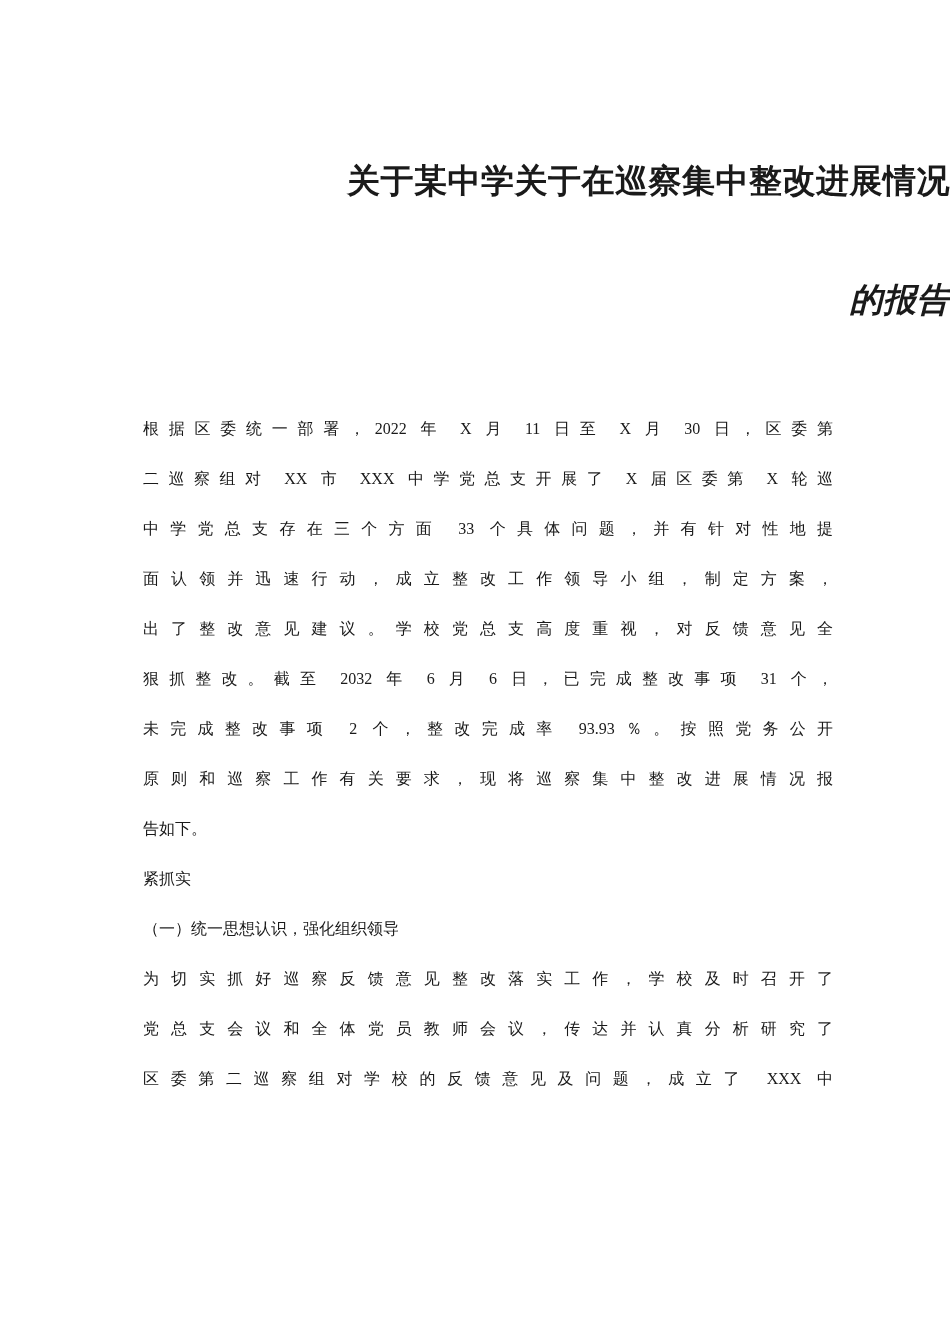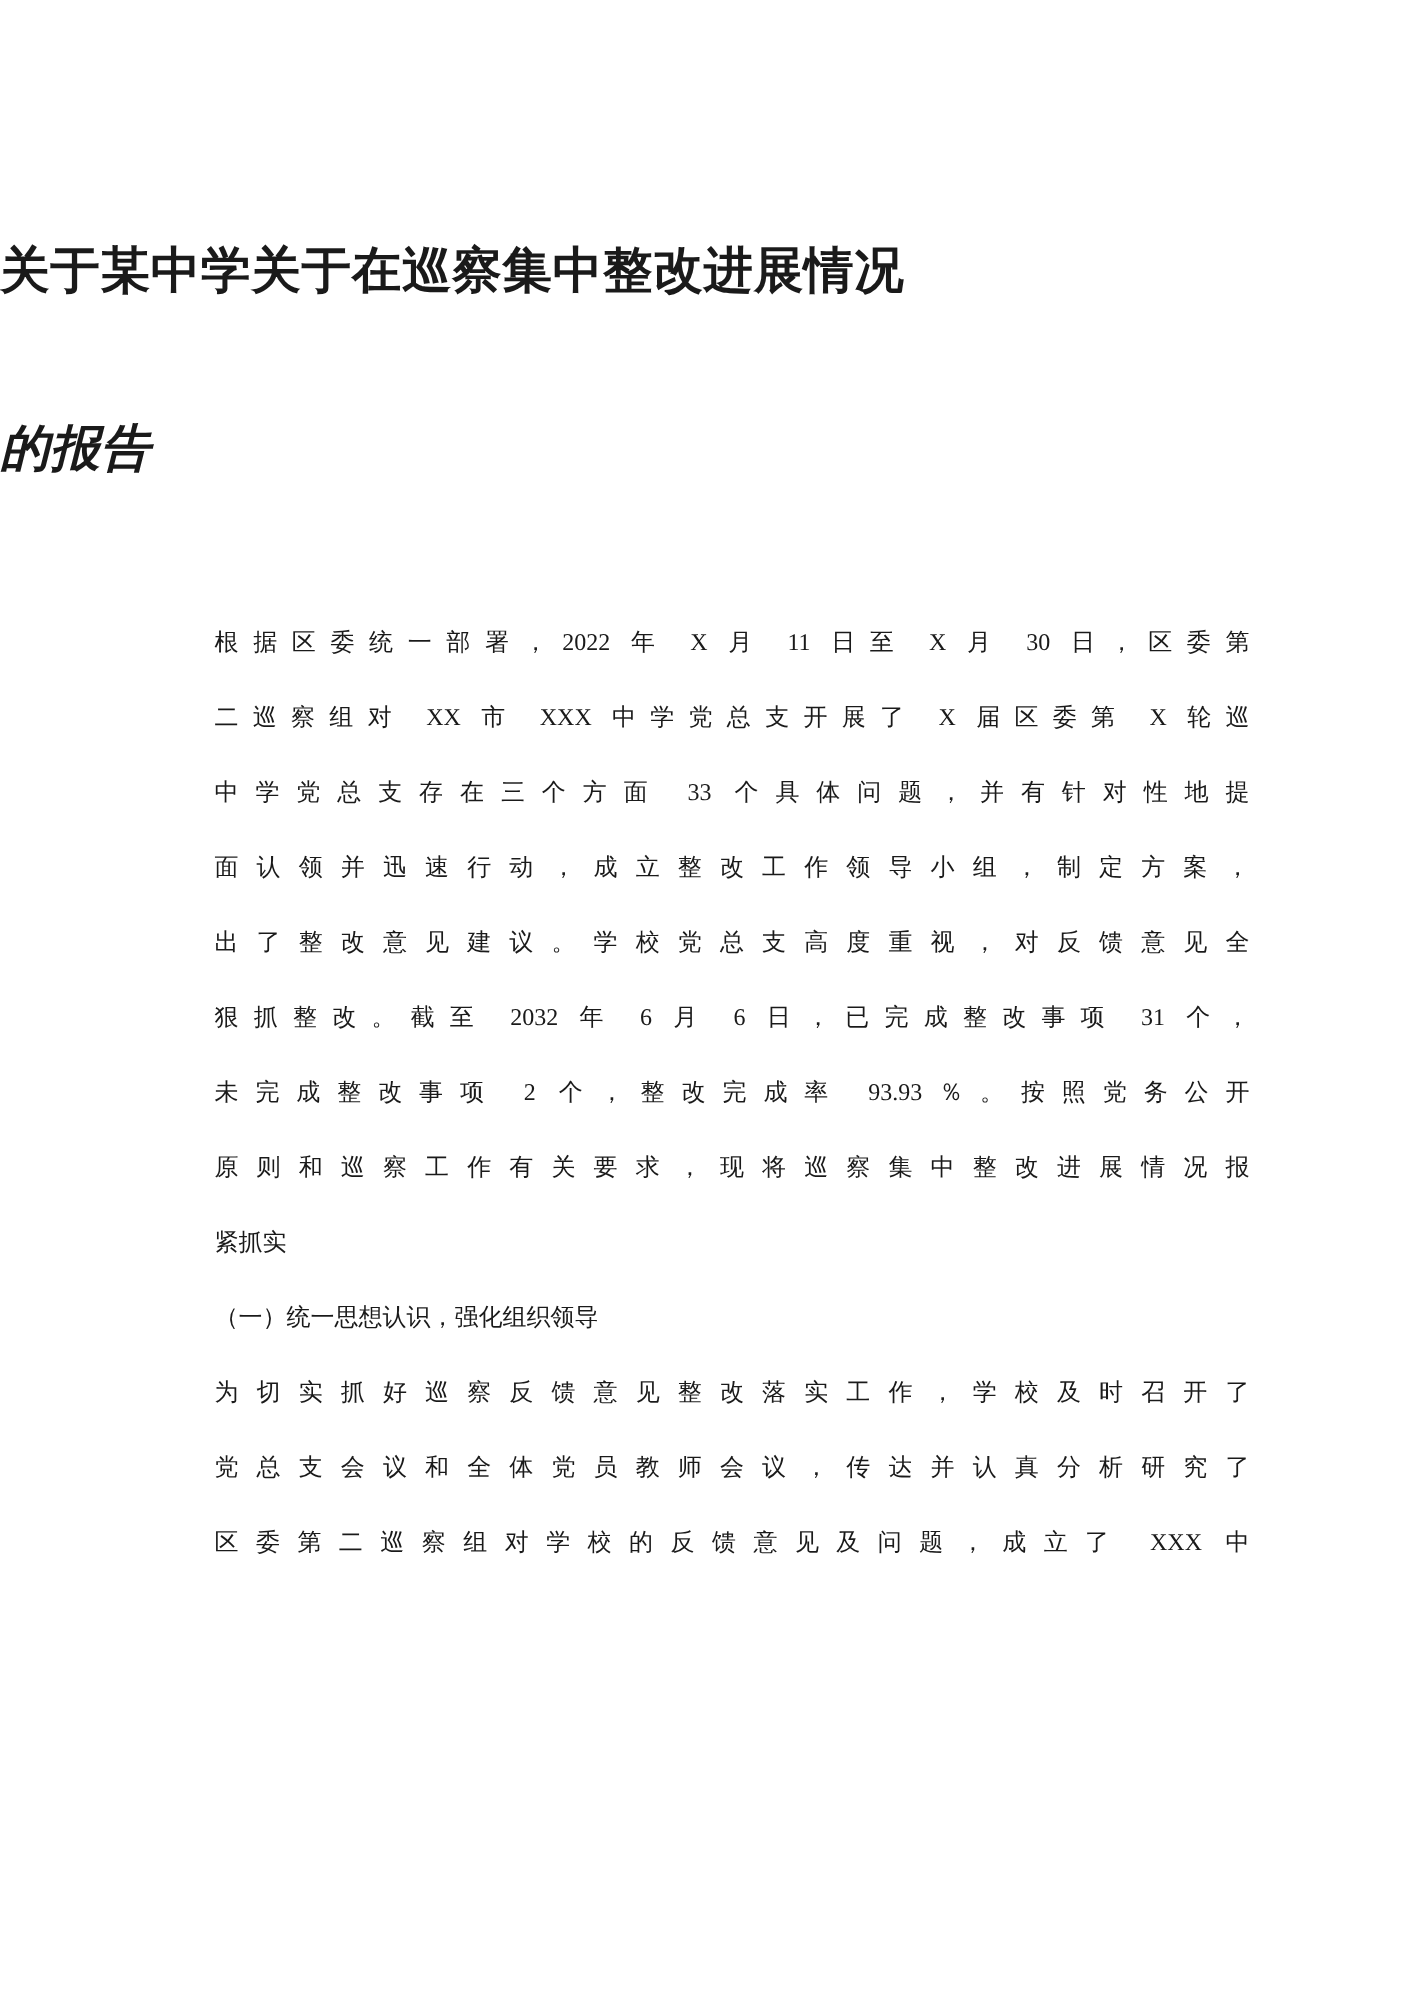--- a/index.html
+++ b/index.html
@@ -13,21 +13,21 @@
     height: 1344px;
     background: #ffffff;
     overflow: hidden;
     font-family: "Liberation Serif", "DejaVu Serif", serif;
     color: #1a1a1a;
   }
   .doc-title {
     position: absolute;
     left: 0;
     right: 0;
-    text-align: left;
+    text-align: right;
     font-size: 33px;
     font-weight: bold;
     line-height: 50px;
     letter-spacing: 0.5px;
     white-space: nowrap;
   }
   .doc-title.line1 { top: 156px; }
   .doc-title.line2 { top: 275px; font-style: italic; }
   .doc-body {
     position: absolute;
@@ -61,20 +61,21 @@
 
   <div class="doc-body">
     <div class="body-line">根据区委统一部署，2022 年 X 月 11 日至 X 月 30 日，区委第</div>
     <div class="body-line">二巡察组对 XX 市 XXX 中学党总支开展了 X 届区委第 X 轮巡</div>
     <div class="body-line">中学党总支存在三个方面 33 个具体问题，并有针对性地提</div>
     <div class="body-line">面认领并迅速行动，成立整改工作领导小组，制定方案，</div>
     <div class="body-line">出了整改意见建议。学校党总支高度重视，对反馈意见全</div>
     <div class="body-line">狠抓整改。截至 2032 年 6 月 6 日，已完成整改事项 31 个，</div>
     <div class="body-line">未完成整改事项 2 个，整改完成率 93.93％。按照党务公开</div>
     <div class="body-line">原则和巡察工作有关要求，现将巡察集中整改进展情况报</div>
+    <div class="body-line para-end">告如下。</div>
     <div class="body-line para-end">紧抓实</div>
     <div class="body-line para-end">（一）统一思想认识，强化组织领导</div>
     <div class="body-line">为切实抓好巡察反馈意见整改落实工作，学校及时召开了</div>
     <div class="body-line">党总支会议和全体党员教师会议，传达并认真分析研究了</div>
     <div class="body-line">区委第二巡察组对学校的反馈意见及问题，成立了 XXX 中</div>
   </div>
 
 </div>
 
 </body></html>

